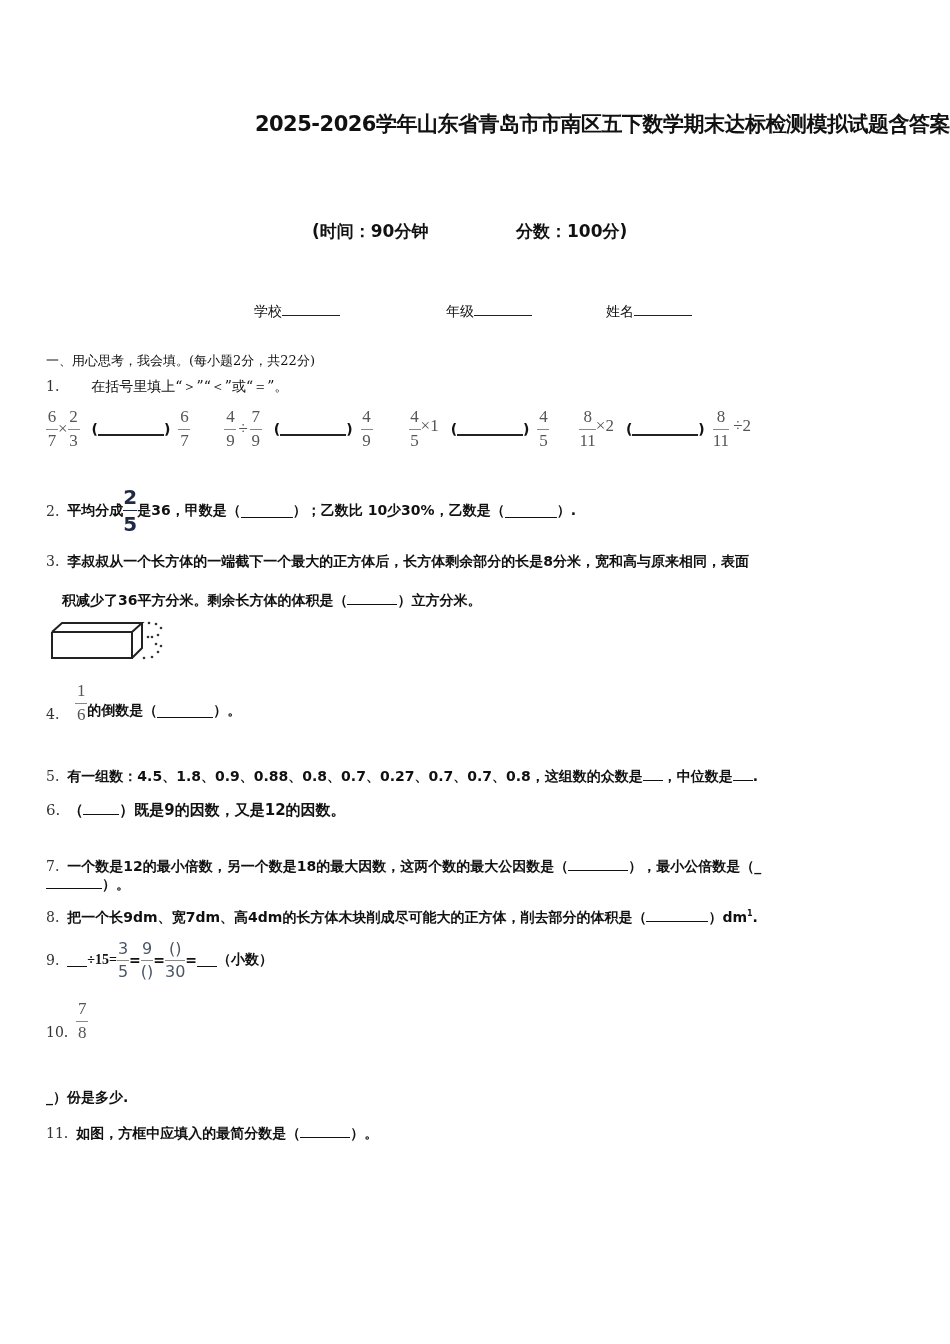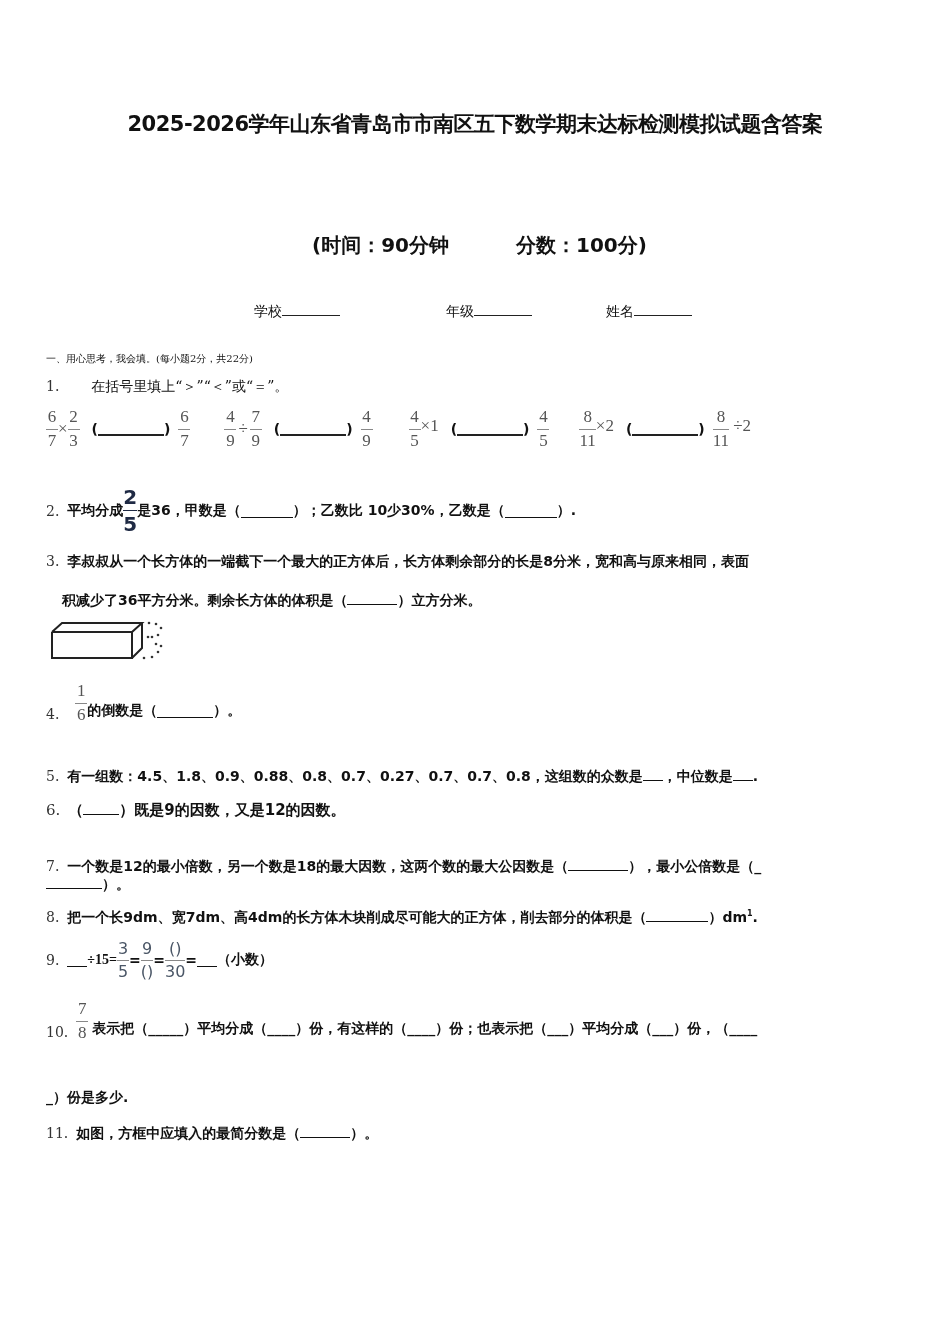--- a/index.html
+++ b/index.html
@@ -1,21 +1,21 @@
 <!DOCTYPE html>
 <html><head>
 <meta charset="utf-8">
 <style>
   html, body { margin: 0; padding: 0; background: #ffffff; }
   body { width: 950px; height: 1344px; position: relative; overflow: hidden;
          font-family: "DejaVu Serif", "Liberation Serif", serif; color: #111; }
   .abs { position: absolute; white-space: nowrap; }
-  .title { left: 0; width: 950px; top: 110px; text-align: center;
+  .title { left: 0; width: 950px; top: 110px; text-align: right;
            font-family: "DejaVu Sans", "Liberation Sans", sans-serif; font-weight: bold; font-size: 21px; letter-spacing: -0.5px; }
-  .sub { top: 232px; font-family: "DejaVu Sans", "Liberation Sans", sans-serif; font-weight: bold; font-size: 20px; }
+  .sub { top: 220px; font-family: "DejaVu Sans", "Liberation Sans", sans-serif; font-weight: bold; font-size: 17px; }
   .field { top: 301px; font-family: "DejaVu Sans", "Liberation Sans", sans-serif; font-size: 14px; }
   .field .blank { display: inline-block; width: 58px; border-bottom: 1px solid #222; height: 14px; vertical-align: baseline; }
   .q { font-size: 14px; font-weight: bold; font-family: "DejaVu Sans", "Liberation Sans", sans-serif; }
   .q .num { font-family: "DejaVu Serif", "Liberation Serif", serif; font-weight: normal; color: #333; margin-right: 8px; }
   .blk { display: inline-block; border-bottom: 1px solid #111; height: 13px; vertical-align: baseline; }
   .frac { display: inline-flex; flex-direction: column; align-items: center; vertical-align: middle;
           font-family: "Liberation Serif", "DejaVu Serif", serif; font-weight: normal; color: #555; font-size: 17px; line-height: 1.1; }
   .frac .bar { width: 100%; min-width: 12px; border-top: 1px solid #888; margin: 2px 0; }
   .op { font-family: "Liberation Serif", "DejaVu Serif", serif; color: #555; font-size: 17px; }
   .paren { font-family: "DejaVu Sans", sans-serif; font-size: 14px; font-weight: bold; }
@@ -34,21 +34,21 @@
 <div class="abs field" style="left:254px;">
   <span>学校</span><span class="blank"></span>
 </div>
 <div class="abs field" style="left:446px;">
   <span>年级</span><span class="blank"></span>
 </div>
 <div class="abs field" style="left:606px;">
   <span>姓名</span><span class="blank"></span>
 </div>
 
-<div class="abs" style="left:46px; top:352px; font-family:'DejaVu Serif',serif; font-size:10px;">一、用心思考，我会填。(每小题2分，共22分)</div>
+<div class="abs" style="left:46px; top:352px; font-family:'DejaVu Serif',serif; font-size:13px;">一、用心思考，我会填。(每小题2分，共22分)</div>
 
 <div class="abs q" style="left:46px; top:378px;">
   <span class="num">1.</span><span style="font-weight:normal; font-family:'DejaVu Serif',serif;margin-left:24px;">在括号里填上“＞”“＜”或“＝”。</span>
 </div>
 
 <div class="abs" style="left:46px; top:408px; display:flex; align-items:center;">
 
   <span class="frac">
       <span>6</span>
       <span class="bar"></span>
@@ -219,21 +219,20 @@
   <span style="font-weight:bold; font-family:'DejaVu Serif',serif;">（小数）</span>
 </div>
 
 <div class="abs q" style="left:46px; top:1000px; display:flex; align-items:flex-end;">
   <span class="num" style="margin-bottom:2px;">10.</span>
   <span class="frac">
       <span>7</span>
       <span class="bar"></span>
       <span>8</span>
     </span>
-  <span style="margin-bottom:4px; margin-left:4px;">表示把（_____）平均分成（____）份，有这样的（____）份；也表示把（___）平均分成（___）份，（____</span>
 </div>
 <div class="abs q" style="left:46px; top:1089px;">
   <span>_）份是多少.</span>
 </div>
 
 <div class="abs q" style="left:46px; top:1124px;">
   <span class="num">11.</span><span>如图，方框中应填入的最简分数是（</span><span class="blk" style="width:50px;"></span><span>）。</span>
 </div>
 
 </body></html>

